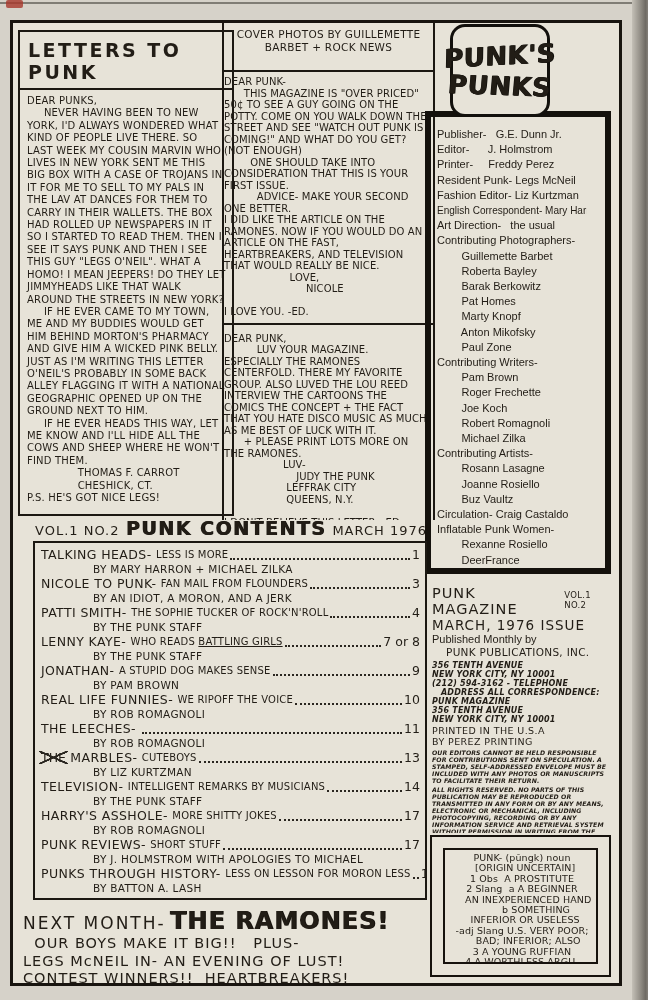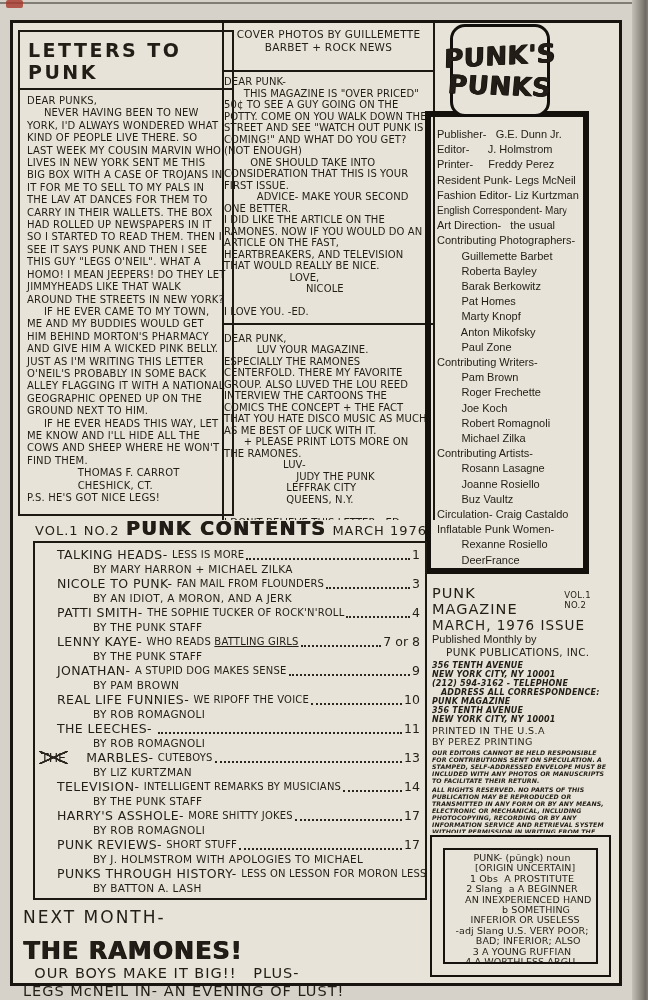--- a/index.html
+++ b/index.html
@@ -32,21 +32,21 @@
 
   
   .logo{left:437px;top:1px;width:100px;height:93px;z-index:3;background:#e7e3d8;
     border:3.5px solid #12100c;border-radius:15px;display:flex;flex-direction:column;
     align-items:center;justify-content:center;}
   .logo-l1,.logo-l2{font-weight:bold;font-size:26px;line-height:26px;letter-spacing:.5px;
     text-shadow:.8px 0 #12100c,-.4px 0 #12100c;}
   .logo-l1{transform:rotate(-3deg) skewX(-4deg);}
   .logo-l2{transform:rotate(2deg) skewX(-3deg);margin-top:4px;}
 
-  .masthead-box{left:412px;top:88px;width:164px;height:463px;border:6px solid #14110c;
+  .masthead-box{left:412px;top:88px;width:186px;height:463px;border:6px solid #14110c;
     padding:10px 4px 0 6px;overflow:hidden;}
   .m-line{font-family:"Liberation Sans",sans-serif;font-size:11px;line-height:15.2px;
     white-space:pre;overflow:hidden;}
 
   
   .pubinfo{left:419px;top:562px;width:181px;height:248px;overflow:hidden;}
   .pub-title-row{display:flex;align-items:baseline;gap:5px;}
   .pub-title{font-size:14.5px;letter-spacing:1px;}
   .pub-vol{font-size:8.5px;letter-spacing:.3px;}
   .pub-issue{font-size:13.5px;letter-spacing:1px;line-height:16px;}
@@ -61,35 +61,35 @@
   .dict-inner{width:100%;height:100%;border:2px solid #16120d;padding:3px 2px 0 5px;overflow:hidden;}
   .dict-text{font-size:9.5px;line-height:10.4px;letter-spacing:.1px;}
 
   
   .contents-head{left:22px;top:494px;width:392px;height:23px;display:flex;align-items:baseline;justify-content:space-between;}
   .ch-vol,.ch-date{font-size:13px;letter-spacing:1px;}
   .ch-title{font-size:19px;font-weight:bold;letter-spacing:1.5px;text-shadow:.8px 0 #16120d;}
   .contents-box{left:20px;top:518px;width:394px;height:359px;border:2px solid #1c1812;
     padding:5px 5px 0 6px;overflow:hidden;}
   .toc-row{display:flex;align-items:flex-end;line-height:14.5px;white-space:pre;}
-  .toc-title{font-size:12.5px;letter-spacing:.4px;margin-left:16px;}
+  .toc-title{font-size:12.5px;letter-spacing:.4px;}
   .toc-sub{font-size:10px;letter-spacing:.2px;}
   .toc-u{text-decoration:underline;}
   .toc-strike{font-size:12.5px;position:relative;}
   .toc-strike:not(:empty)::before{content:"";position:absolute;left:-2px;right:-2px;top:0;bottom:2px;
     background:
       linear-gradient(to top right,transparent 45%,#2a2620 47%,#2a2620 53%,transparent 55%),
       linear-gradient(to bottom right,transparent 45%,#2a2620 47%,#2a2620 53%,transparent 55%);}
   .toc-dots{flex:1 1 10px;min-width:6px;border-bottom:2px dotted #2a2620;margin:0 2px 3px 2px;}
   .toc-page{font-size:12.5px;flex:0 0 auto;}
   .toc-by{font-size:10.5px;line-height:13px;margin:0 0 1.5px 52px;letter-spacing:.3px;white-space:pre;}
 
   
   .next-month{left:10px;top:884px;width:412px;}
-  .nm-row1{display:flex;align-items:baseline;gap:10px;flex-direction:column;}
+  .nm-row1{display:flex;align-items:baseline;gap:4px;}
   .nm-prefix{font-size:17px;letter-spacing:2px;}
   .nm-headline{font-size:24px;font-weight:bold;letter-spacing:1px;text-shadow:1px 0 #16120d;}
   .nm-line{font-size:14.5px;line-height:17.5px;letter-spacing:1px;white-space:pre;}
 </style>
 </head>
 <body>
 
 <div id="screen">
   <div class="edge-top-line"></div>
   <div class="page-edge-right"></div>

